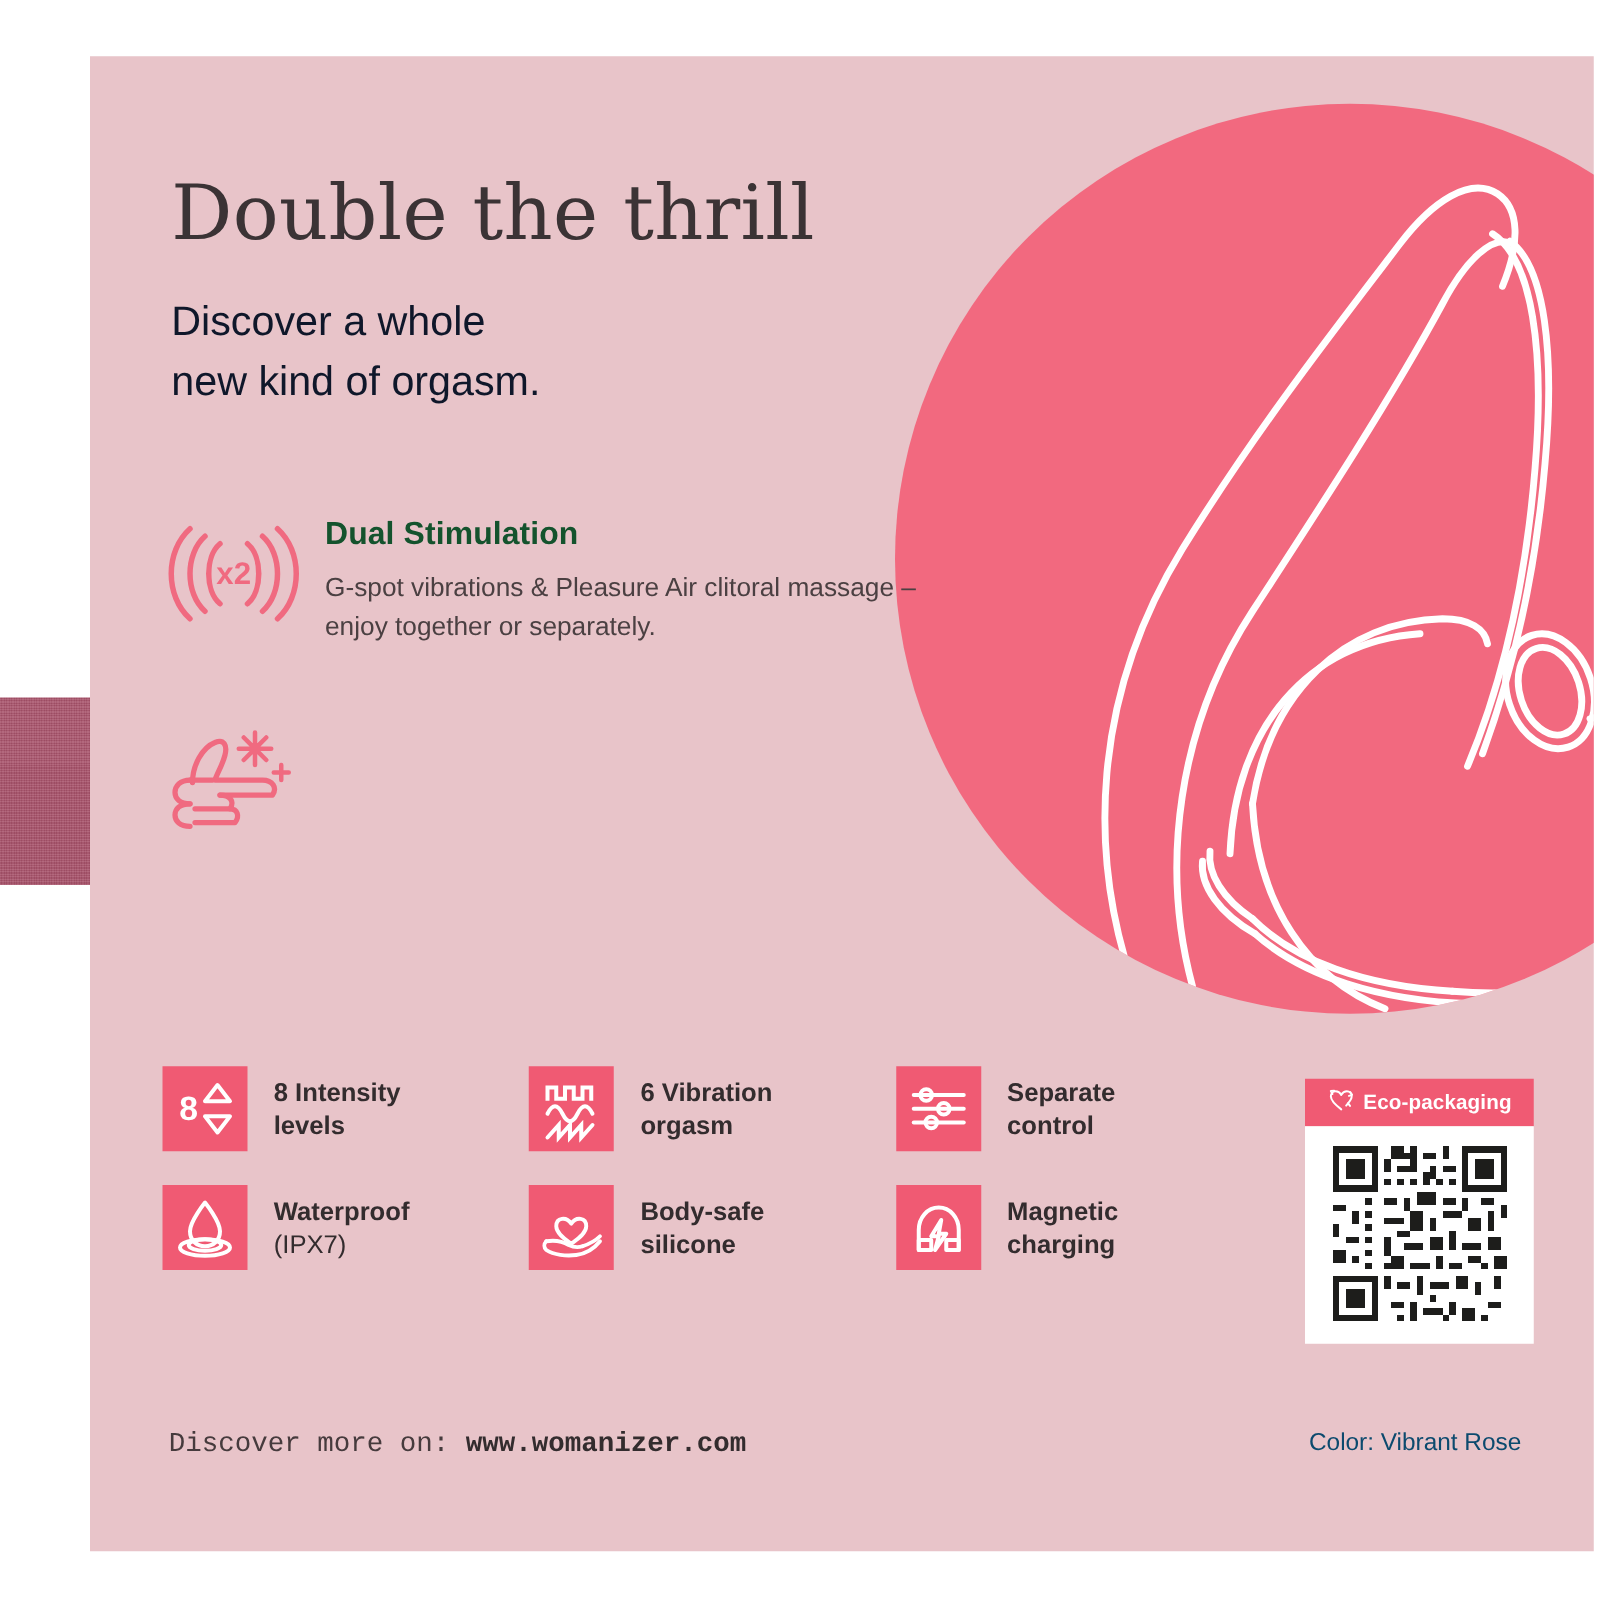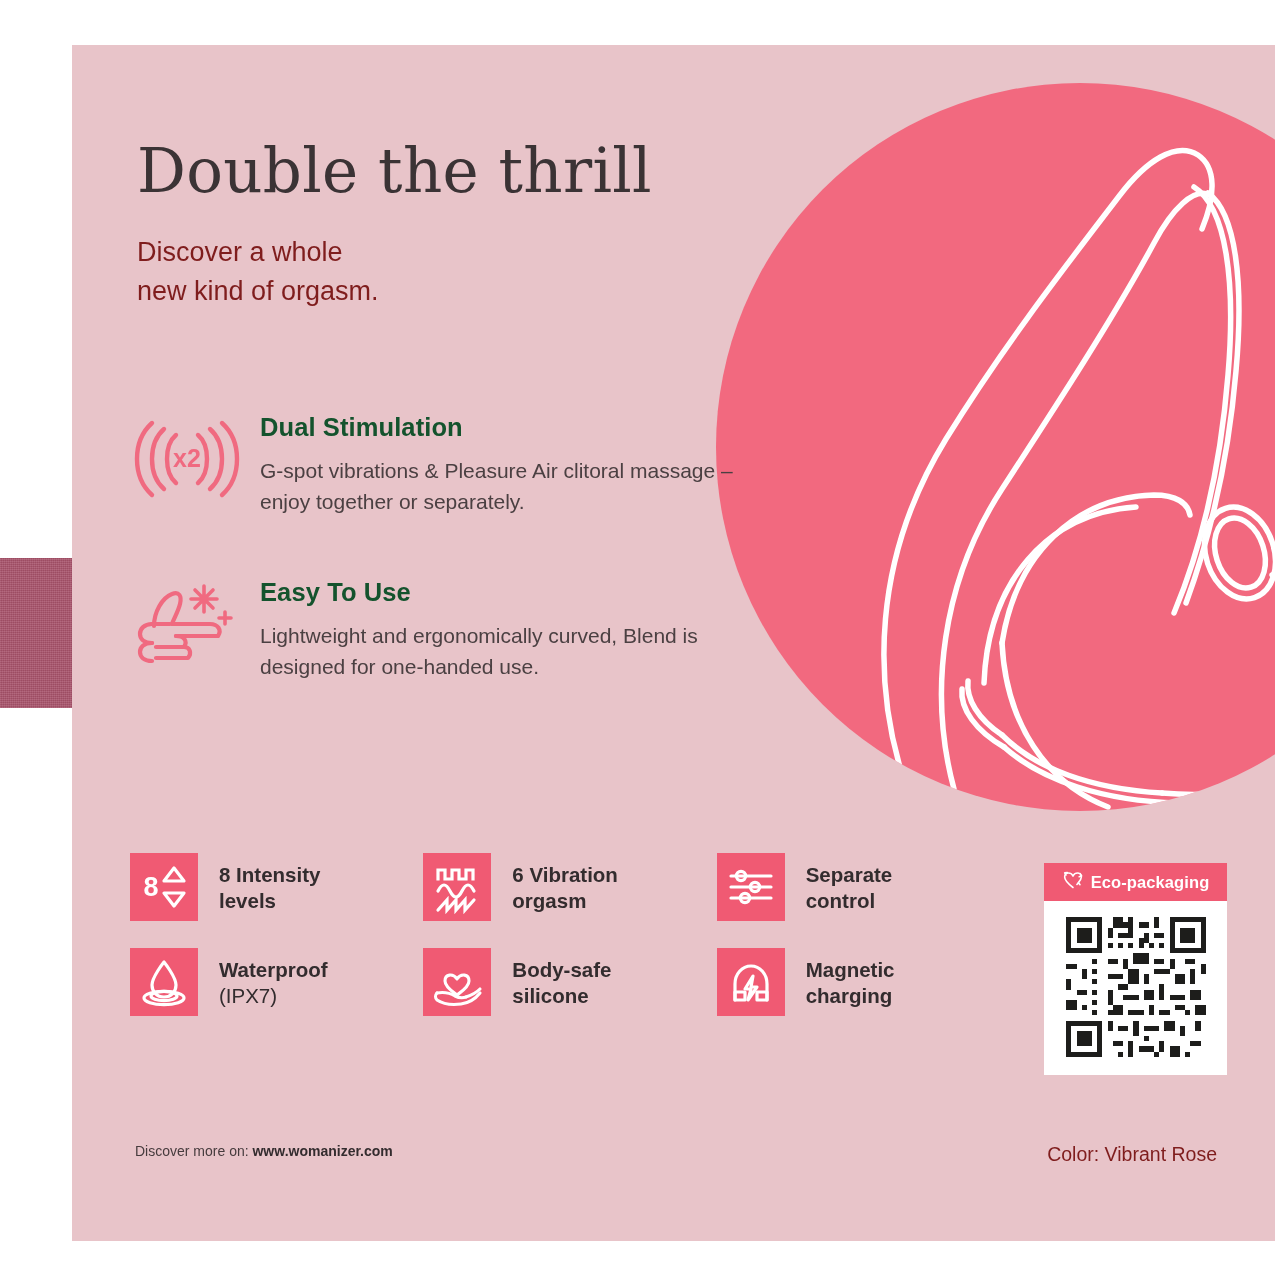--- a/index.html
+++ b/index.html
@@ -72,23 +72,23 @@
     font-size: 61px;
     font-weight: 400;
     letter-spacing: 0.3px;
     color: #3b3335;
     white-space: nowrap;
   }
   .subhead {
     position: absolute;
     left: 65px;
     top: 188px;
-    font-size: 27px;
+    font-size: 33px;
     line-height: 1.46;
-    color: #7f1d1d;
+    color: #0f172a;
     font-weight: 400;
   }
 
   
   .feature {
     position: absolute;
     left: 60px;
     width: 620px;
   }
   .feature-a { top: 368px; }
@@ -182,30 +182,31 @@
     padding: 11px 12px 13px 12px;
     display: flex;
     justify-content: center;
   }
 
   
   .footer-left {
     position: absolute;
     left: 63px;
     top: 1098px;
-    font-size: 14px;
+    font-size: 22px;
     color: #463b3d;
+    font-family: Liberation Mono, monospace;
   }
   .footer-left b { font-weight: bold; color: #332c2e; }
   .footer-right {
     position: absolute;
     right: 58px;
     top: 1098px;
     font-size: 19.5px;
-    color: #7f1d1d;
+    color: #0c4a6e;
   }
 </style>
 </head>
 <body>
 
 <div class="stage">
 
   <div class="side-tab"></div>
 
   <div class="box">
@@ -296,24 +297,20 @@
             <path d="M44 58 C52 58 56 63 52 69 L24 69"></path>
             <path d="M52 69 C58 69 60 75 56 80 L24 80"></path>
             <path d="M20 46 L38 46"></path>
           </g>
 
           <g fill="none" stroke="#f06a80" stroke-width="3.6" stroke-linecap="round">
             <path d="M72 8 L72 34 M59 21 L85 21 M63 12 L81 30 M81 12 L63 30"></path>
             <path d="M93 34 L93 46 M87 40 L99 40"></path>
           </g>
         </svg>
-      </div>
-      <div class="feature-body">
-        <p class="feature-title">Easy To Use</p>
-        <p class="feature-text">Lightweight and ergonomically curved, Blend is designed for one-handed use.</p>
       </div>
     </div>
 
     <div class="spec-grid">
 
       <div class="spec-row">
 
         <div class="spec-cell">
           <div class="spec-badge">
             <svg viewBox="0 0 68 68" width="68" height="68">

